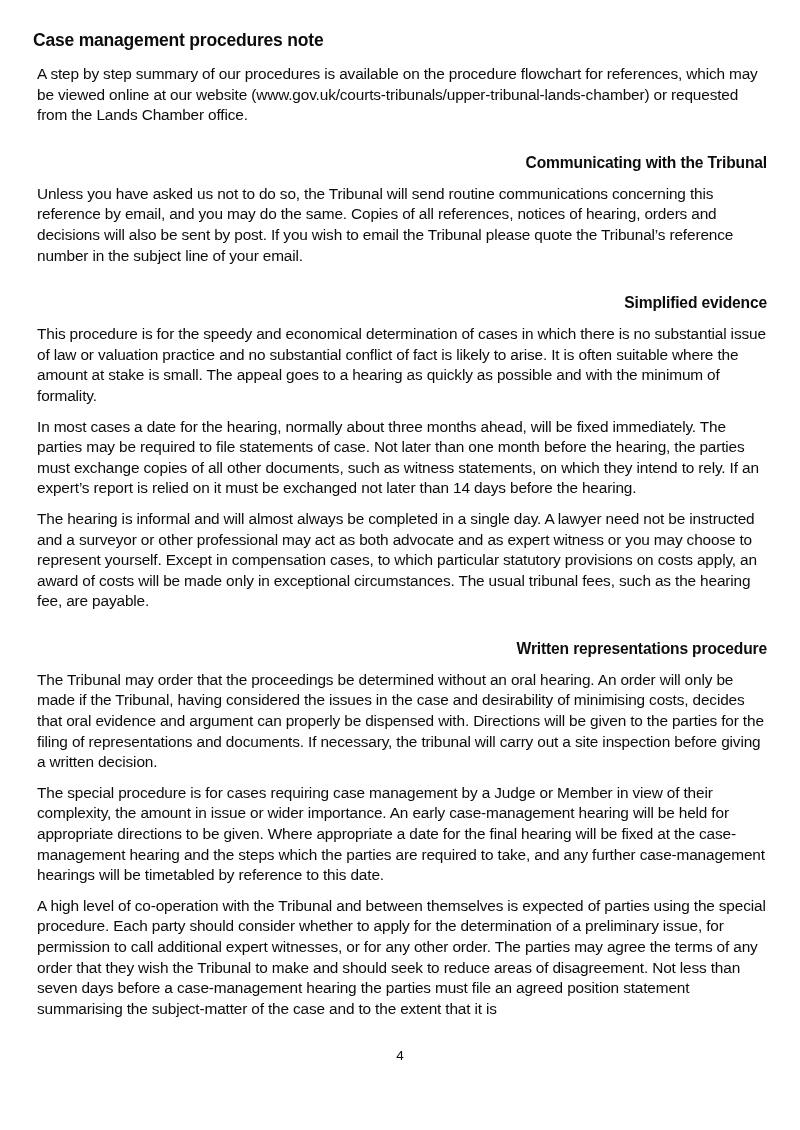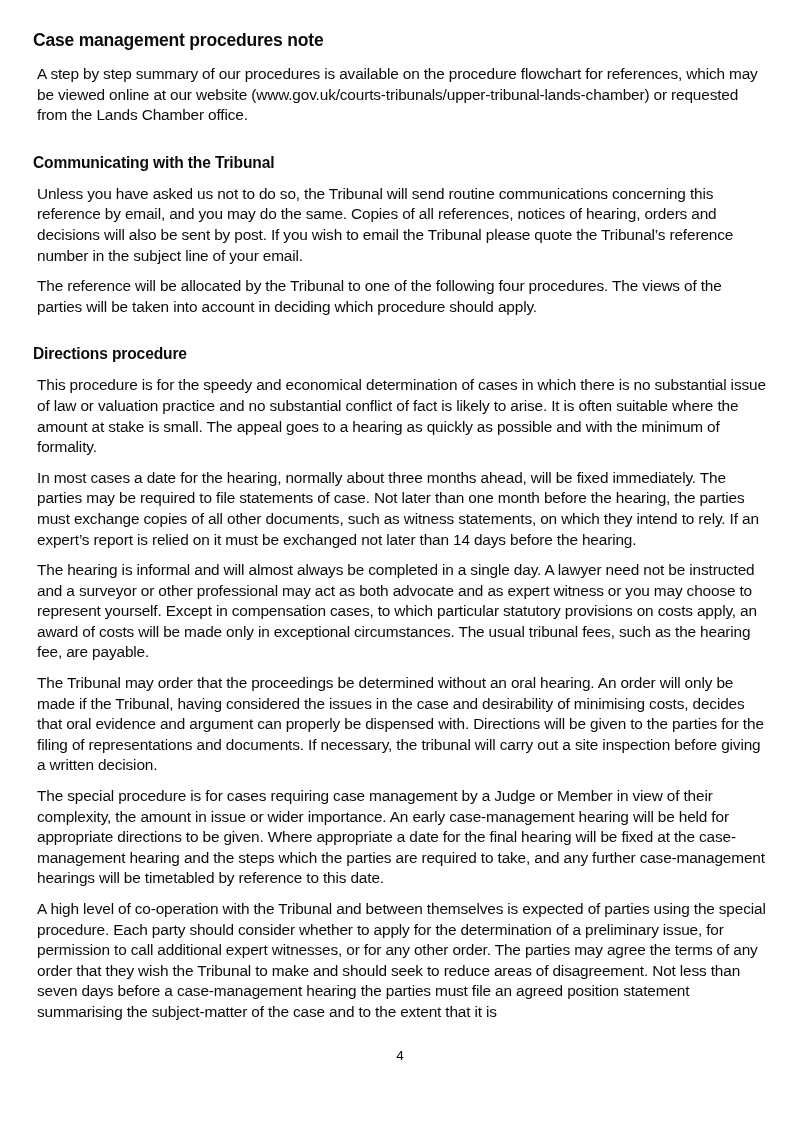--- a/index.html
+++ b/index.html
@@ -27,20 +27,21 @@
     line-height: 20.6px;
     letter-spacing: -0.15px;
     margin: 0 0 10px 4px;
     max-width: 736px;
   }
   .section-heading {
     font-size: 15.6px;
     font-weight: bold;
     letter-spacing: -0.15px;
     margin: 28px 0 12px 0;
+    text-align: right;
   }
   .page-footer {
     position: absolute;
     bottom: 12px;
     left: 0;
     width: 100%;
     text-align: center;
   }
   .page-number {
     font-size: 13.5px;
@@ -54,31 +55,31 @@
 
   <h1 class="doc-title">Case management procedures note</h1>
 
   <div class="doc-body">
 
     <p>A step by step summary of our procedures is available on the procedure flowchart for references, which may be viewed online at our website (www.gov.uk/courts-tribunals/upper-tribunal-lands-chamber) or requested from the Lands Chamber office.</p>
 
     <section>
       <h2 class="section-heading">Communicating with the Tribunal</h2>
       <p>Unless you have asked us not to do so, the Tribunal will send routine communications concerning this reference by email, and you may do the same. Copies of all references, notices of hearing, orders and decisions will also be sent by post. If you wish to email the Tribunal please quote the Tribunal’s reference number in the subject line of your email.</p>
-      <p>The reference will be allocated by the Tribunal to one of the following four procedures. The views of the parties will be taken into account in deciding which procedure should apply.</p>
     </section>
 
     <section>
-      <h2 class="section-heading">Directions procedure</h2>
+      <h2 class="section-heading">Simplified evidence</h2>
       <p>This procedure is for the speedy and economical determination of cases in which there is no substantial issue of law or valuation practice and no substantial conflict of fact is likely to arise. It is often suitable where the amount at stake is small. The appeal goes to a hearing as quickly as possible and with the minimum of formality.</p>
       <p>In most cases a date for the hearing, normally about three months ahead, will be fixed immediately. The parties may be required to file statements of case. Not later than one month before the hearing, the parties must exchange copies of all other documents, such as witness statements, on which they intend to rely. If an expert’s report is relied on it must be exchanged not later than 14 days before the hearing.</p>
       <p>The hearing is informal and will almost always be completed in a single day. A lawyer need not be instructed and a surveyor or other professional may act as both advocate and as expert witness or you may choose to represent yourself. Except in compensation cases, to which particular statutory provisions on costs apply, an award of costs will be made only in exceptional circumstances. The usual tribunal fees, such as the hearing fee, are payable.</p>
     </section>
 
     <section>
+      <h2 class="section-heading">Written representations procedure</h2>
       <p>The Tribunal may order that the proceedings be determined without an oral hearing. An order will only be made if the Tribunal, having considered the issues in the case and desirability of minimising costs, decides that oral evidence and argument can properly be dispensed with. Directions will be given to the parties for the filing of representations and documents. If necessary, the tribunal will carry out a site inspection before giving a written decision.</p>
     </section>
 
     <section>
       <p>The special procedure is for cases requiring case management by a Judge or Member in view of their complexity, the amount in issue or wider importance. An early case-management hearing will be held for appropriate directions to be given. Where appropriate a date for the final hearing will be fixed at the case-management hearing and the steps which the parties are required to take, and any further case-management hearings will be timetabled by reference to this date.</p>
       <p>A high level of co-operation with the Tribunal and between themselves is expected of parties using the special procedure. Each party should consider whether to apply for the determination of a preliminary issue, for permission to call additional expert witnesses, or for any other order. The parties may agree the terms of any order that they wish the Tribunal to make and should seek to reduce areas of disagreement. Not less than seven days before a case-management hearing the parties must file an agreed position statement summarising the subject-matter of the case and to the extent that it is</p>
     </section>
 
   </div>
 

